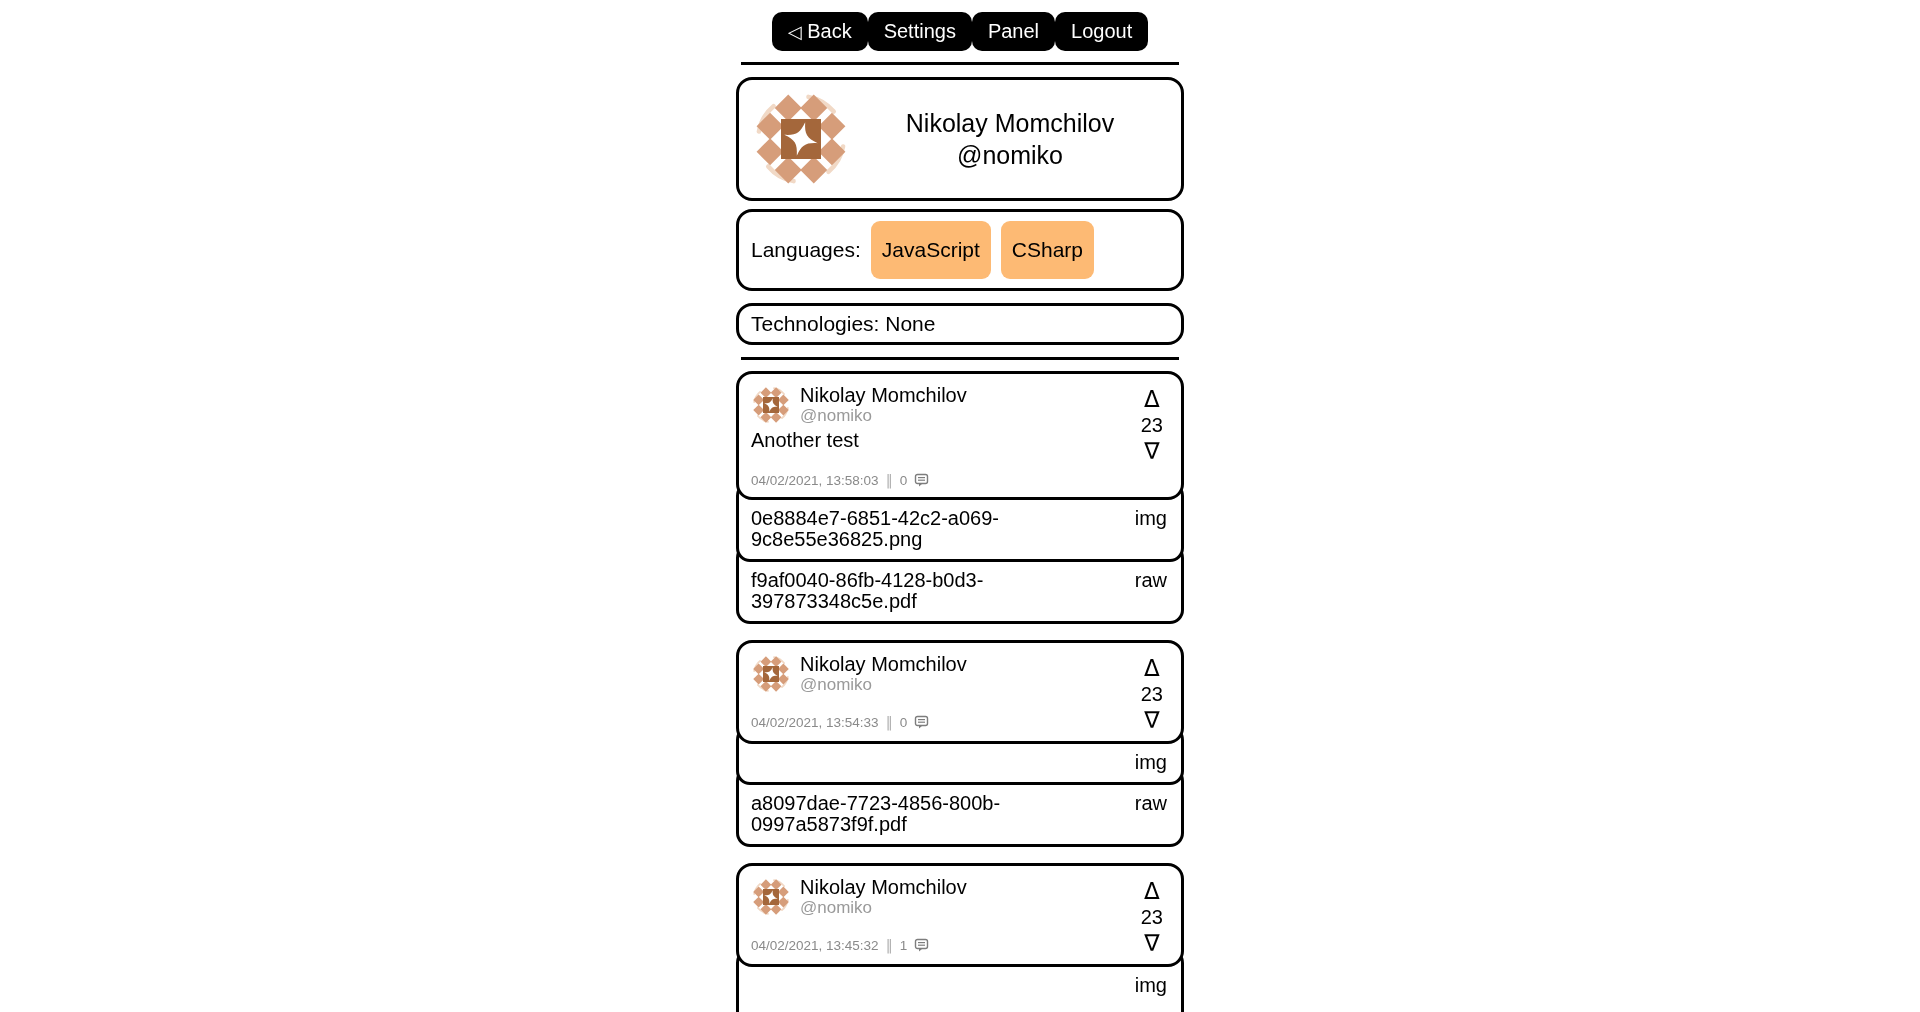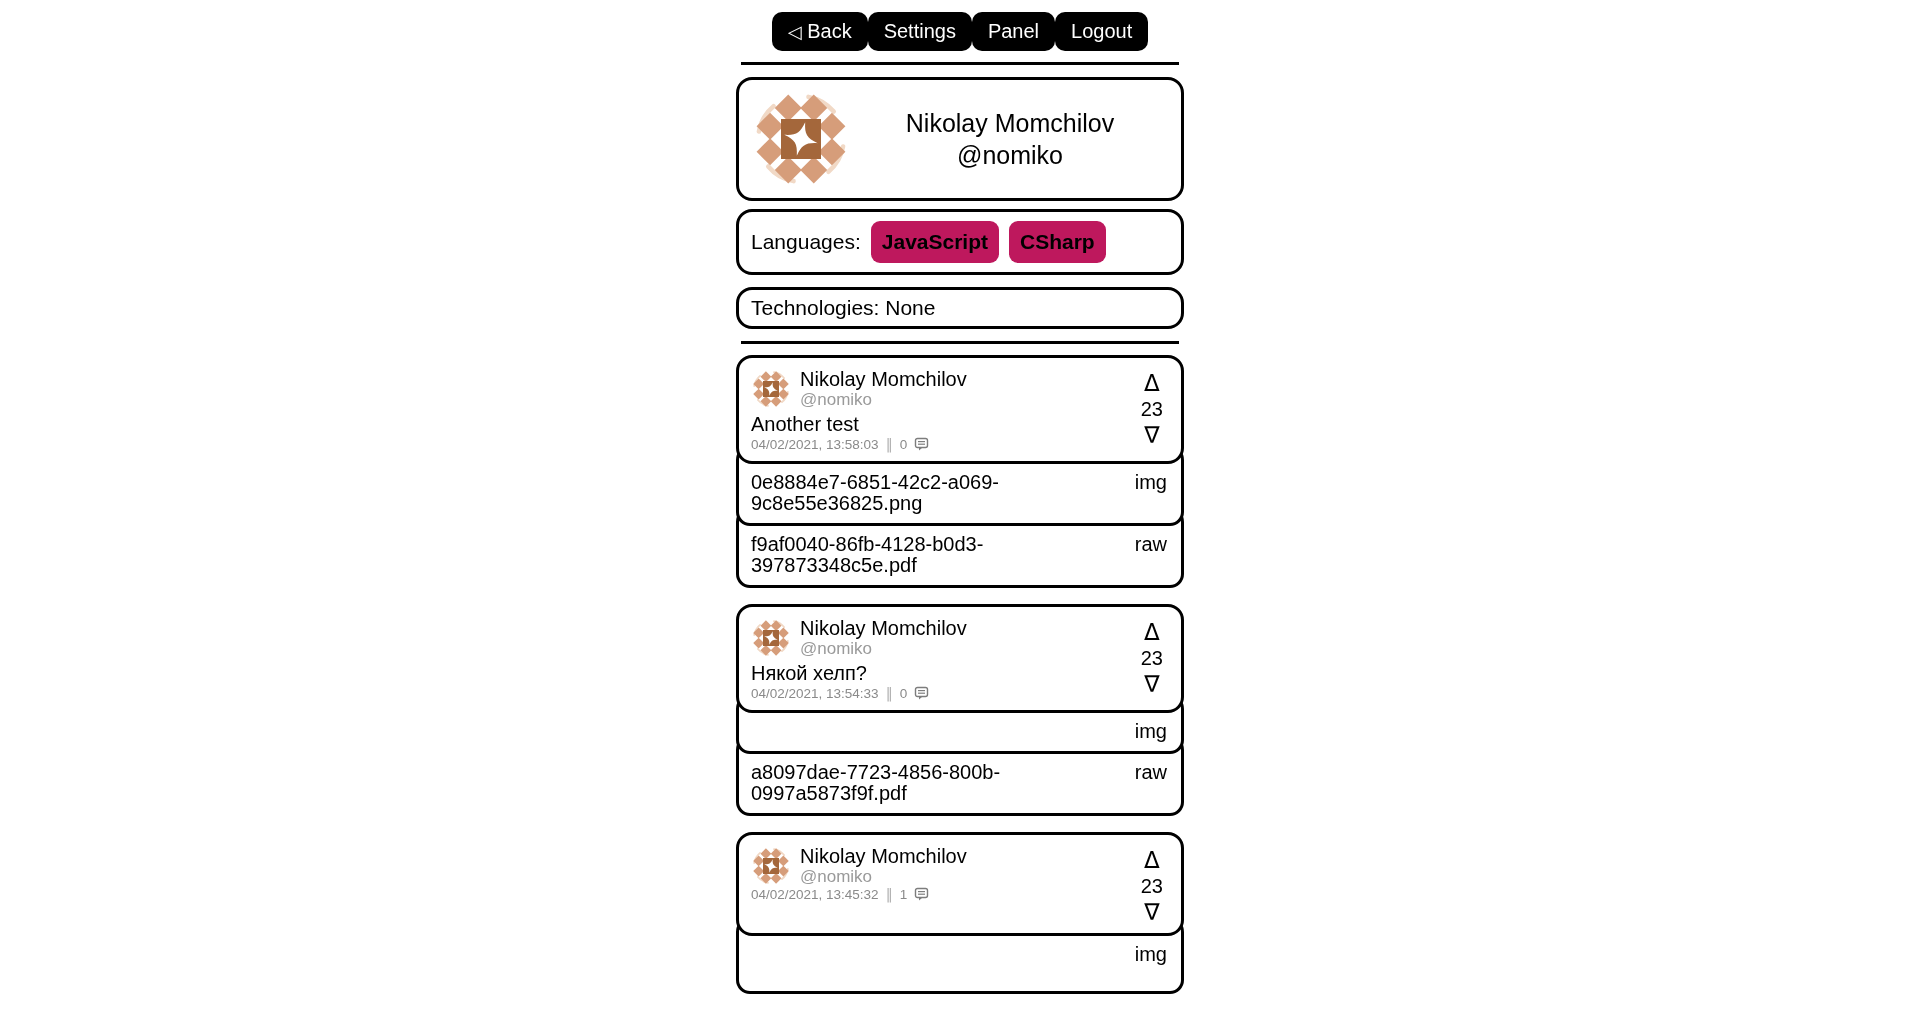--- a/index.html
+++ b/index.html
@@ -68,42 +68,41 @@
   .info-card {
     display: flex;
     align-items: center;
     gap: 10px;
     padding: 9px 12px;
     font-size: 21px;
     margin-bottom: 12px;
   }
   .info-card.tech { padding: 6px 12px; }
   .tag {
-    background: #be185d;
+    background: #fdba74;
     border-radius: 9px;
-    padding: 9px 11px;
+    padding: 17px 11px;
     font-size: 21px;
-    font-weight: bold;
   }
   
   .post-group { margin-bottom: 16px; }
   .post-card {
     position: relative;
     z-index: 3;
     display: flex;
     padding: 11px 18px 9px 12px;
   }
   .post-main { flex: 1; min-width: 0; }
   .post-header { display: flex; gap: 9px; }
   .avatar-sm { width: 40px; height: 40px; flex: 0 0 auto; }
   .author-name { font-size: 20px; line-height: 21px; }
   .author-handle { font-size: 17px; line-height: 19px; color: #9a9a9a; }
   .post-title { font-size: 20px; line-height: 23px; margin-top: 4px; }
   .post-meta {
-    margin-top: 0;
+    margin-top: 20px;
     display: flex;
     align-items: center;
     gap: 7px;
     font-size: 13.5px;
     color: #8a8a8a;
   }
   .sep { font-family: "DejaVu Sans", sans-serif; color: #b0b0b0; font-size: 14px; }
   .comment-count { color: #8a8a8a; }
   .vote-col {
     display: flex;
@@ -253,21 +252,20 @@
       <div class="post-main">
         <div class="post-header">
           <svg class="avatar-sm" viewBox="0 0 110 110">
               <use href="#identicon"></use>
             </svg>
           <div>
             <div class="author-name">Nikolay Momchilov</div>
             <div class="author-handle">@nomiko</div>
           </div>
         </div>
-        <div class="post-title">Някой хелп?</div>
         <div class="post-meta">
           <span>04/02/2021, 13:54:33</span>
           <span class="sep">‖</span>
           <span class="comment-count">0</span>
           <svg class="comment-icon" width="15" height="14">
               <use href="#comment-bubble"></use>
             </svg>
         </div>
       </div>
       <div class="vote-col">

